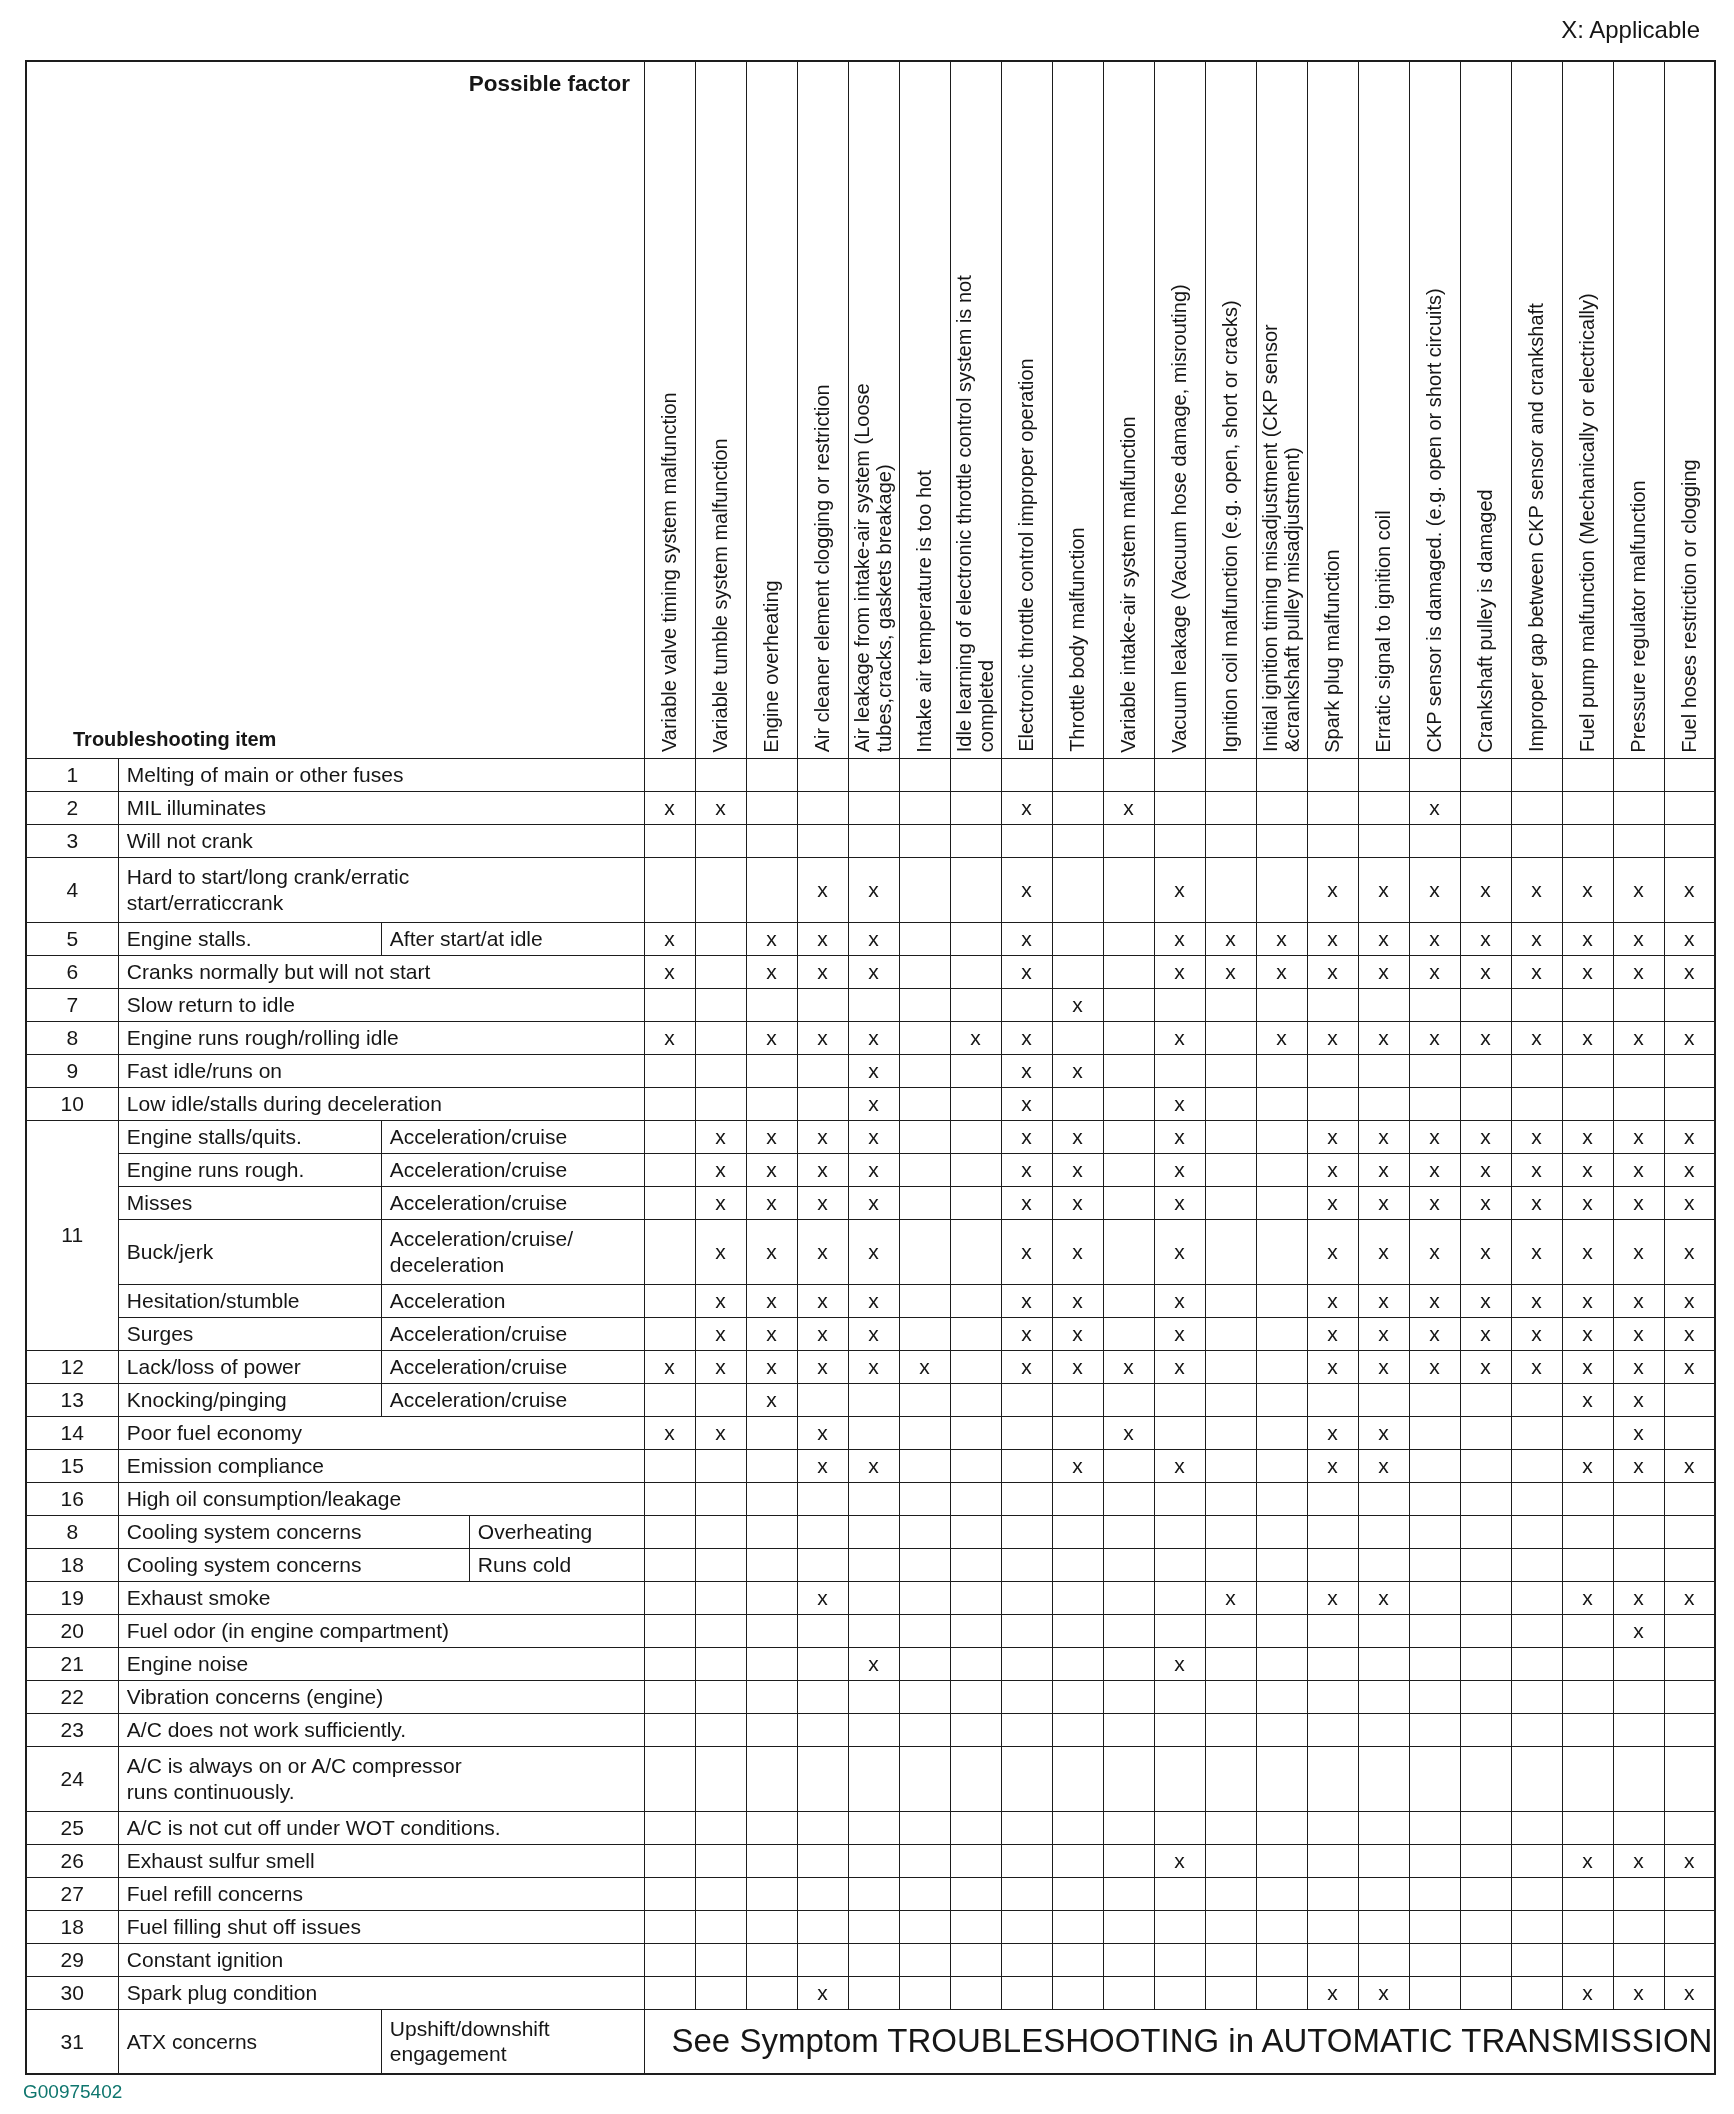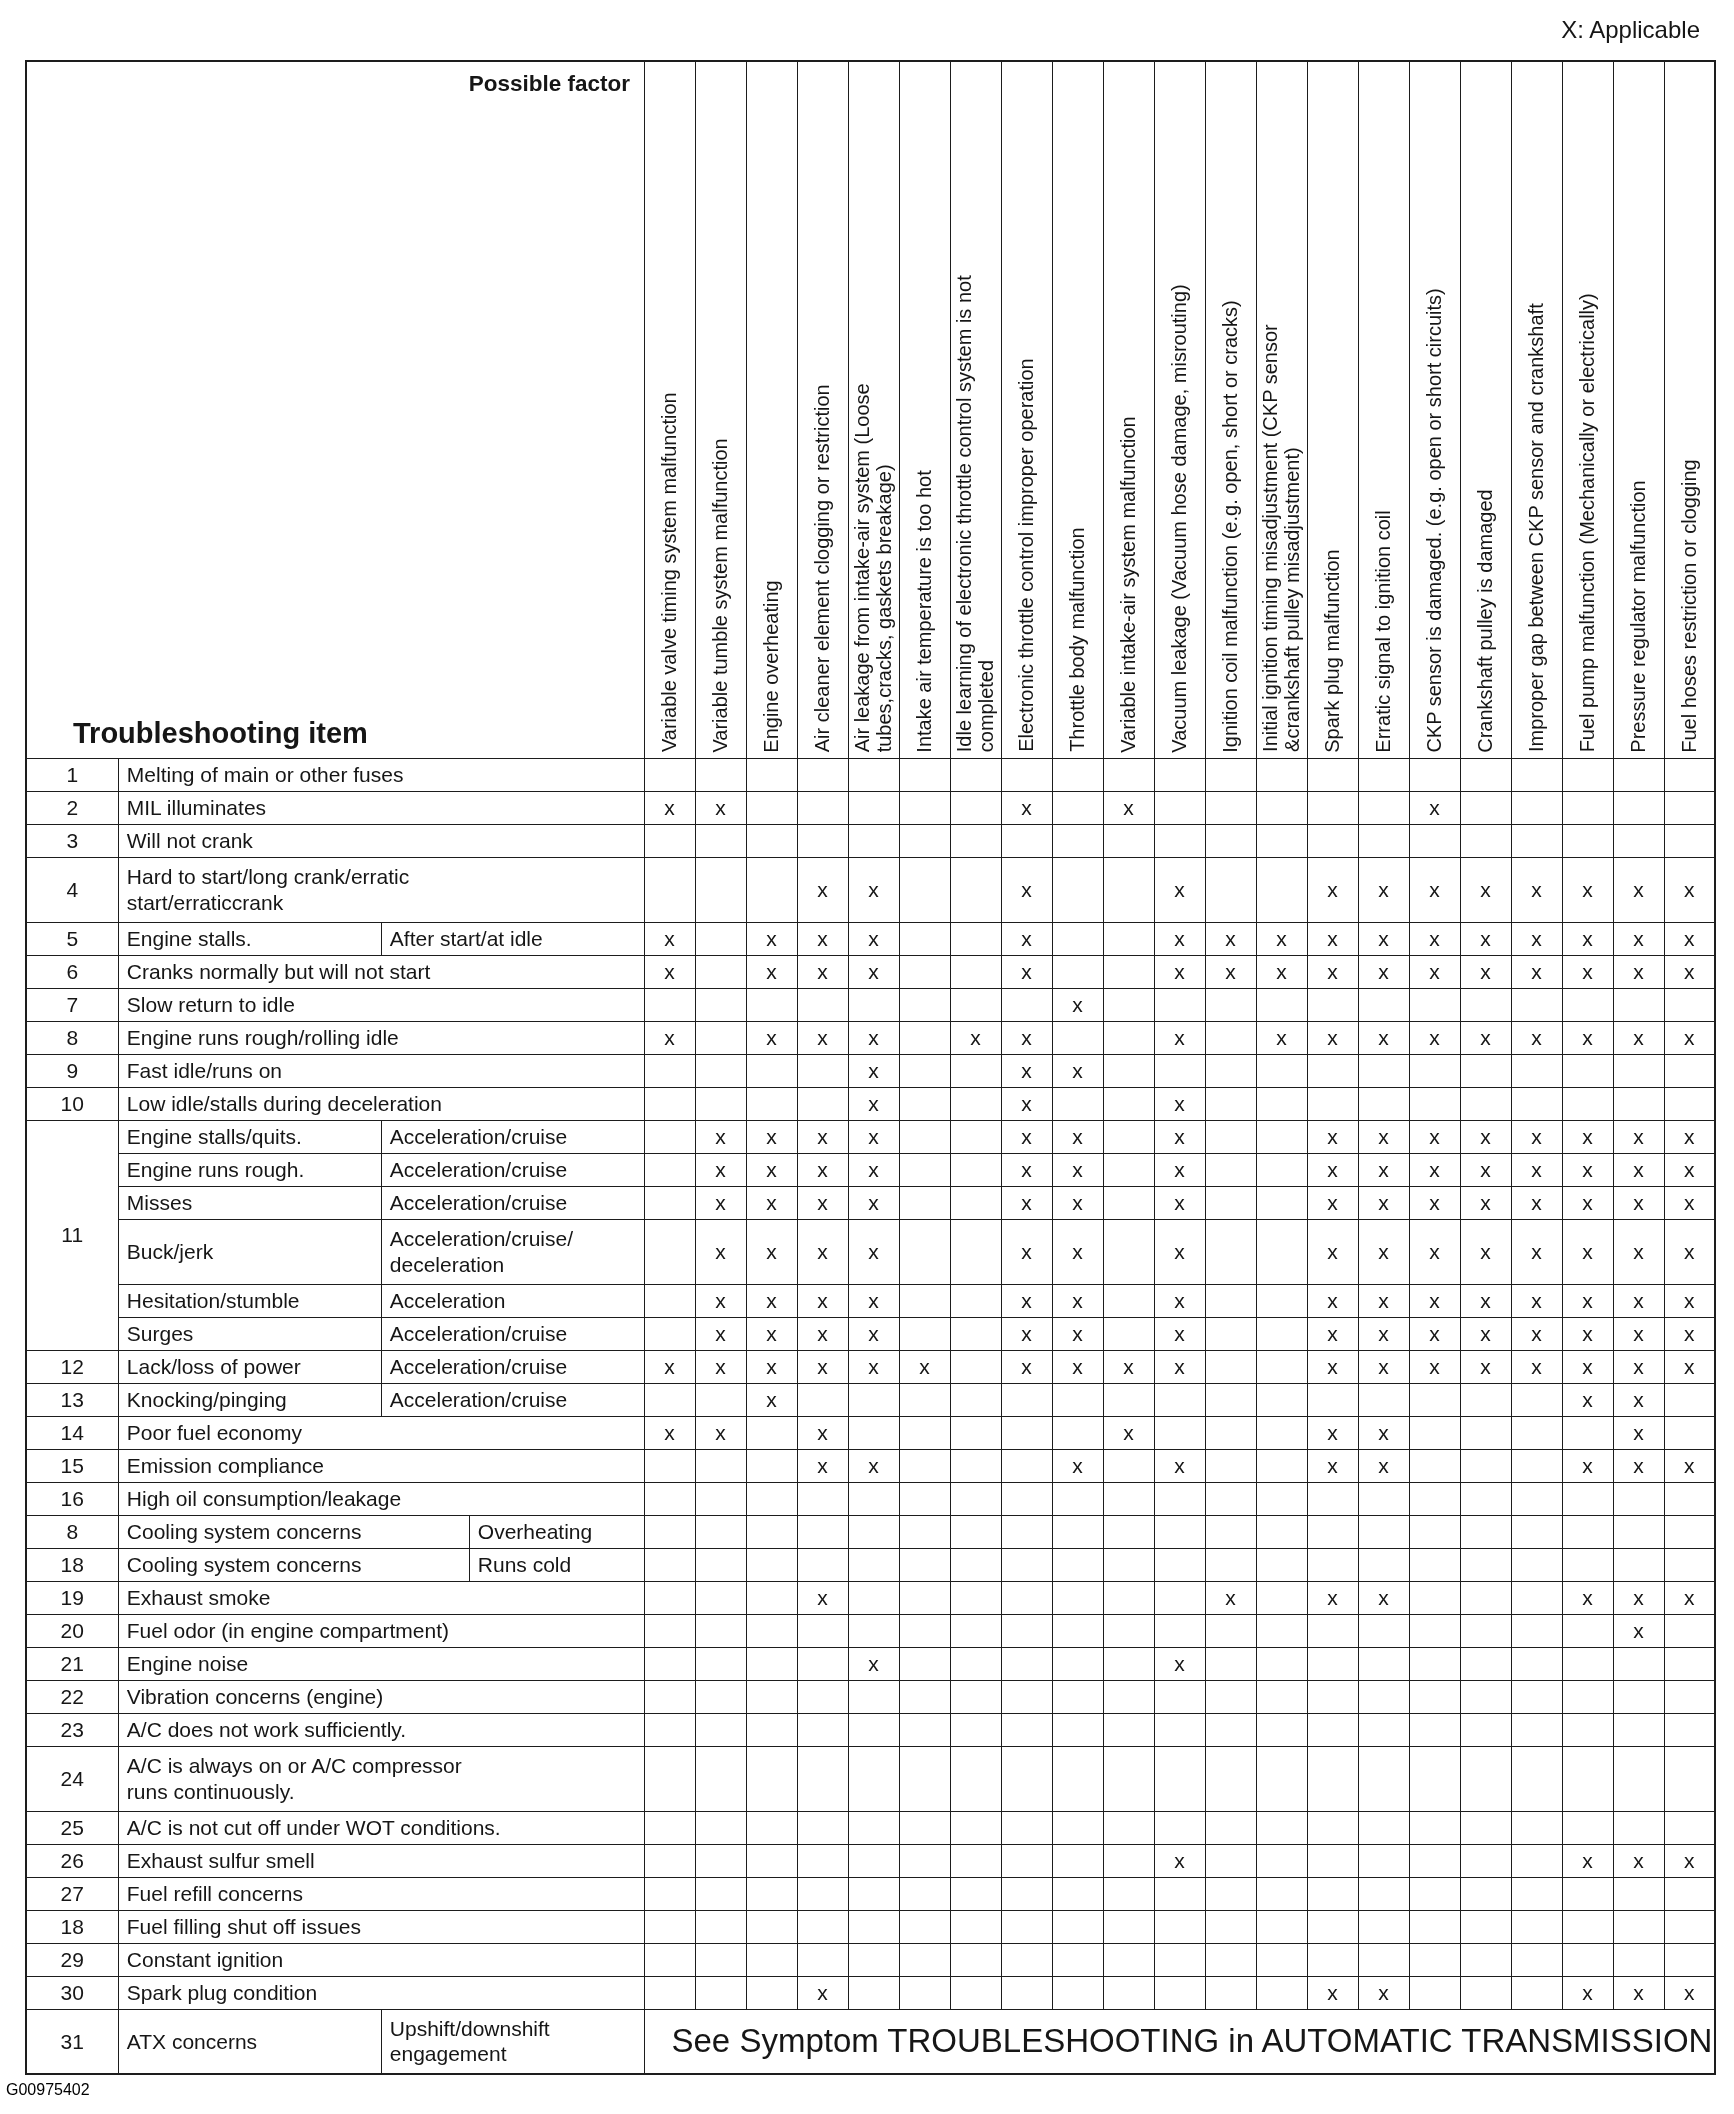--- a/index.html
+++ b/index.html
@@ -7,22 +7,22 @@
   body{
     width:1735px;height:2115px;position:relative;
     font-family:"Liberation Sans","DejaVu Sans",sans-serif;
     color:#161616;
   }
   .legend{
     position:absolute;top:16px;right:35px;
     font-size:24px;color:#161616;
   }
   .figure-code{
-    position:absolute;left:6px;top:2081px;
-    font-size:16px;color:#000000;
+    position:absolute;left:23px;top:2081px;
+    font-size:19px;color:#0f766e;
   }
   table.matrix{
     position:absolute;left:25px;top:60px;
     border-collapse:collapse;table-layout:fixed;
     width:1682px;
     border:2.5px solid #1d1d1d;
   }
   col.c-num{width:92px;}
   col.c-i1{width:263px;}
   col.c-i2{width:88px;}
@@ -36,21 +36,21 @@
   }
   thead tr{height:697px;}
   th{font-weight:normal;padding:0;}
   th.corner{position:relative;}
   .corner .pf{
     position:absolute;top:8.3px;right:13.4px;
     font-weight:bold;font-size:22.5px;white-space:nowrap;text-align:right;
   }
   .corner .ti{
     position:absolute;bottom:6.7px;left:46px;
-    font-weight:bold;font-size:29px;white-space:nowrap;
+    font-weight:bold;font-size:20px;white-space:nowrap;
   }
   th.rot{vertical-align:bottom;text-align:center;}
   th.rot span{
     display:inline-block;
     writing-mode:vertical-rl;
     transform:rotate(180deg);
     white-space:pre-line;
     text-align:left;
     font-size:20px;line-height:1.12;
     max-height:678px;

